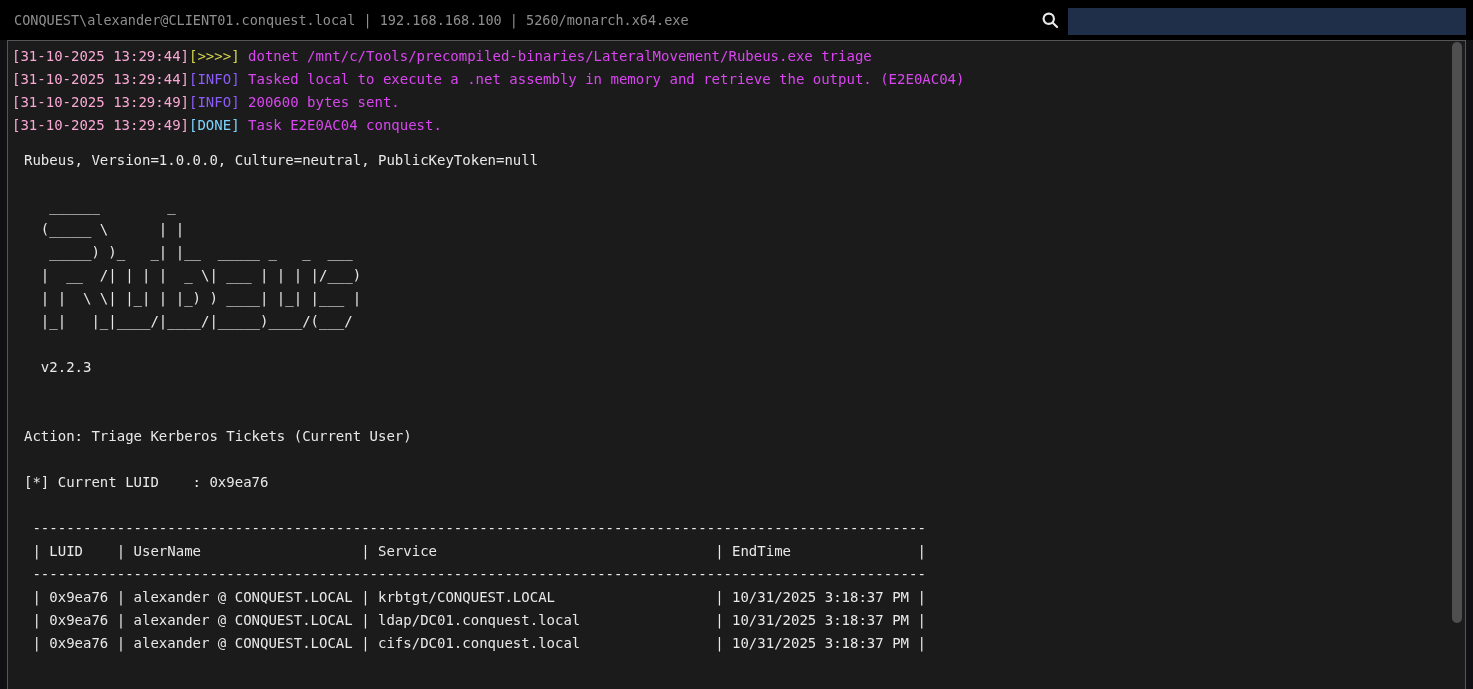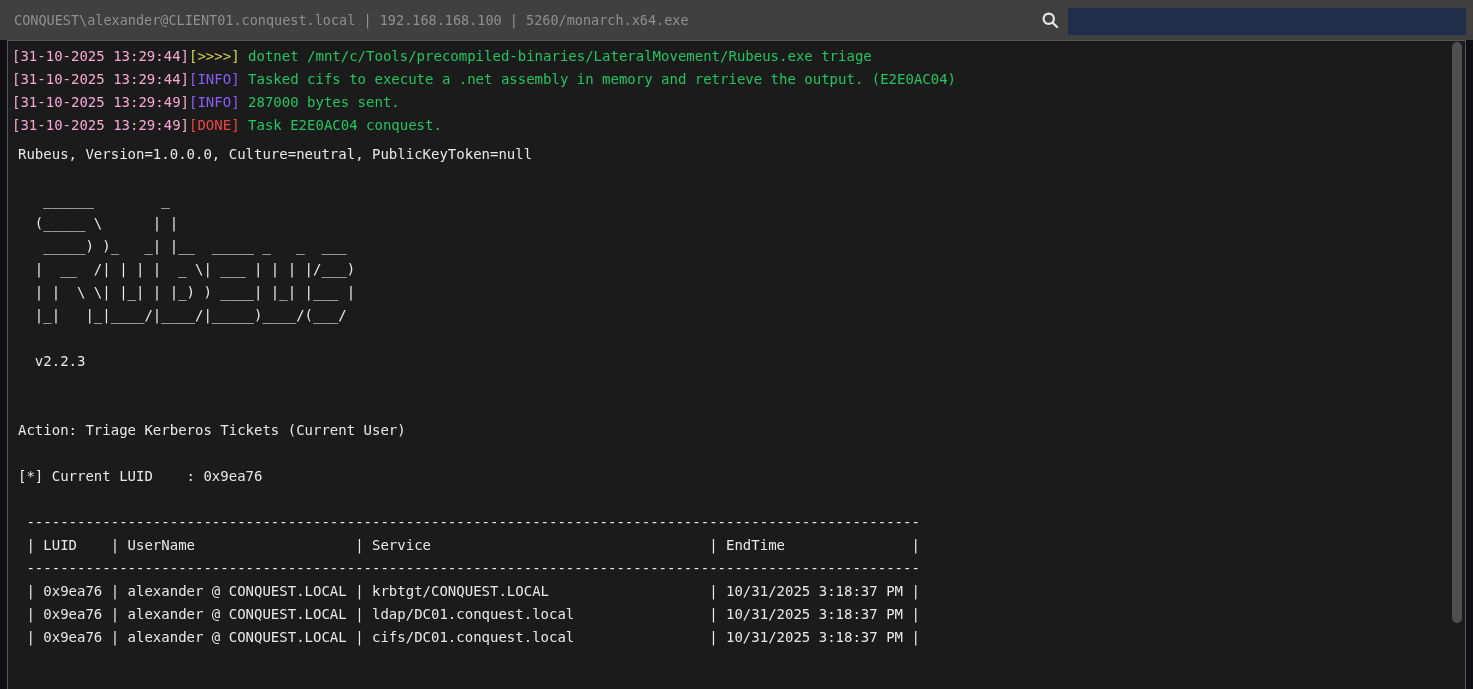--- a/index.html
+++ b/index.html
@@ -6,21 +6,21 @@
   html, body {
     width: 1473px; height: 689px;
     overflow: hidden;
     background: #111113;
     font-family: "DejaVu Sans Mono", "Liberation Mono", monospace;
   }
   
   .header-bar {
     position: absolute; left: 0; top: 0;
     width: 1473px; height: 40px;
-    background: #404040;
+    background: #000000;
     display: flex; align-items: center; padding-left: 20px;
   }
   .session-info {
     position: absolute; left: 14px; top: 50%;
     transform: translateY(-50%);
     color: #8f8f8f; font-size: 13.5px; white-space: pre;
   }
   .search-icon {
     position: absolute; left: 1040px; top: 10px;
     width: 20px; height: 20px; cursor: pointer;
@@ -40,26 +40,26 @@
     background: #1b1b1c;
     border: 1px solid #56565a;
     overflow: hidden;
     padding: 4px 0 0 4px;
   }
   .line, .term-output {
     font-family: "DejaVu Sans Mono", "Liberation Mono", monospace;
     font-size: 14px; line-height: 23px;
     white-space: pre; color: #e8e8e8;
   }
-  .term-output { margin: 6px; }
+  .term-output { margin: 12px; }
   .ts  { color: #f9a8d4; }
   .tag.command { color: #d3d54f; }
   .tag.info    { color: #8b5cf6; }
-  .tag.done    { color: #ef4444; }
-  .msg { color: #22c55e; }
+  .tag.done    { color: #7dd3fc; }
+  .msg { color: #d946ef; }
   
   .scrollbar-track {
     position: absolute; right: 11px; top: 41px;
     width: 10px; height: 648px;
   }
   .scrollbar-thumb {
     position: absolute; left: 0; top: 1px;
     width: 10px; height: 581px;
     background: #4f4f4f; border-radius: 5px;
     cursor: pointer;
@@ -73,22 +73,22 @@
   <svg class="search-icon" viewBox="0 0 24 24" fill="none" stroke="#e8e8e8" stroke-width="2.6" stroke-linecap="round">
     <circle cx="10.5" cy="10.5" r="6.2"></circle>
     <line x1="15.2" y1="15.2" x2="20.5" y2="20.5"></line>
   </svg>
   <input class="search-input" type="text" placeholder="" style="">
 </div>
 
 <div class="terminal-panel">
   <div>
       <div class="line"><span class="ts">[31-10-2025 13:29:44]</span><span class="tag command">[&gt;&gt;&gt;&gt;]</span><span class="msg"> dotnet /mnt/c/Tools/precompiled-binaries/LateralMovement/Rubeus.exe triage</span></div>
-      <div class="line"><span class="ts">[31-10-2025 13:29:44]</span><span class="tag info">[INFO]</span><span class="msg"> Tasked cifs to execute a .net assembly in memory and retrieve the output. (E2E0AC04)</span></div>
-      <div class="line"><span class="ts">[31-10-2025 13:29:49]</span><span class="tag info">[INFO]</span><span class="msg"> 287000 bytes sent.</span></div>
+      <div class="line"><span class="ts">[31-10-2025 13:29:44]</span><span class="tag info">[INFO]</span><span class="msg"> Tasked local to execute a .net assembly in memory and retrieve the output. (E2E0AC04)</span></div>
+      <div class="line"><span class="ts">[31-10-2025 13:29:49]</span><span class="tag info">[INFO]</span><span class="msg"> 200600 bytes sent.</span></div>
       <div class="line"><span class="ts">[31-10-2025 13:29:49]</span><span class="tag done">[DONE]</span><span class="msg"> Task E2E0AC04 conquest.</span></div>
     </div>
   <pre class="term-output">Rubeus, Version=1.0.0.0, Culture=neutral, PublicKeyToken=null
 
    ______        _
   (_____ \      | |
    _____) )_   _| |__  _____ _   _  ___
   |  __  /| | | |  _ \| ___ | | | |/___)
   | |  \ \| |_| | |_) ) ____| |_| |___ |
   |_|   |_|____/|____/|_____)____/(___/

